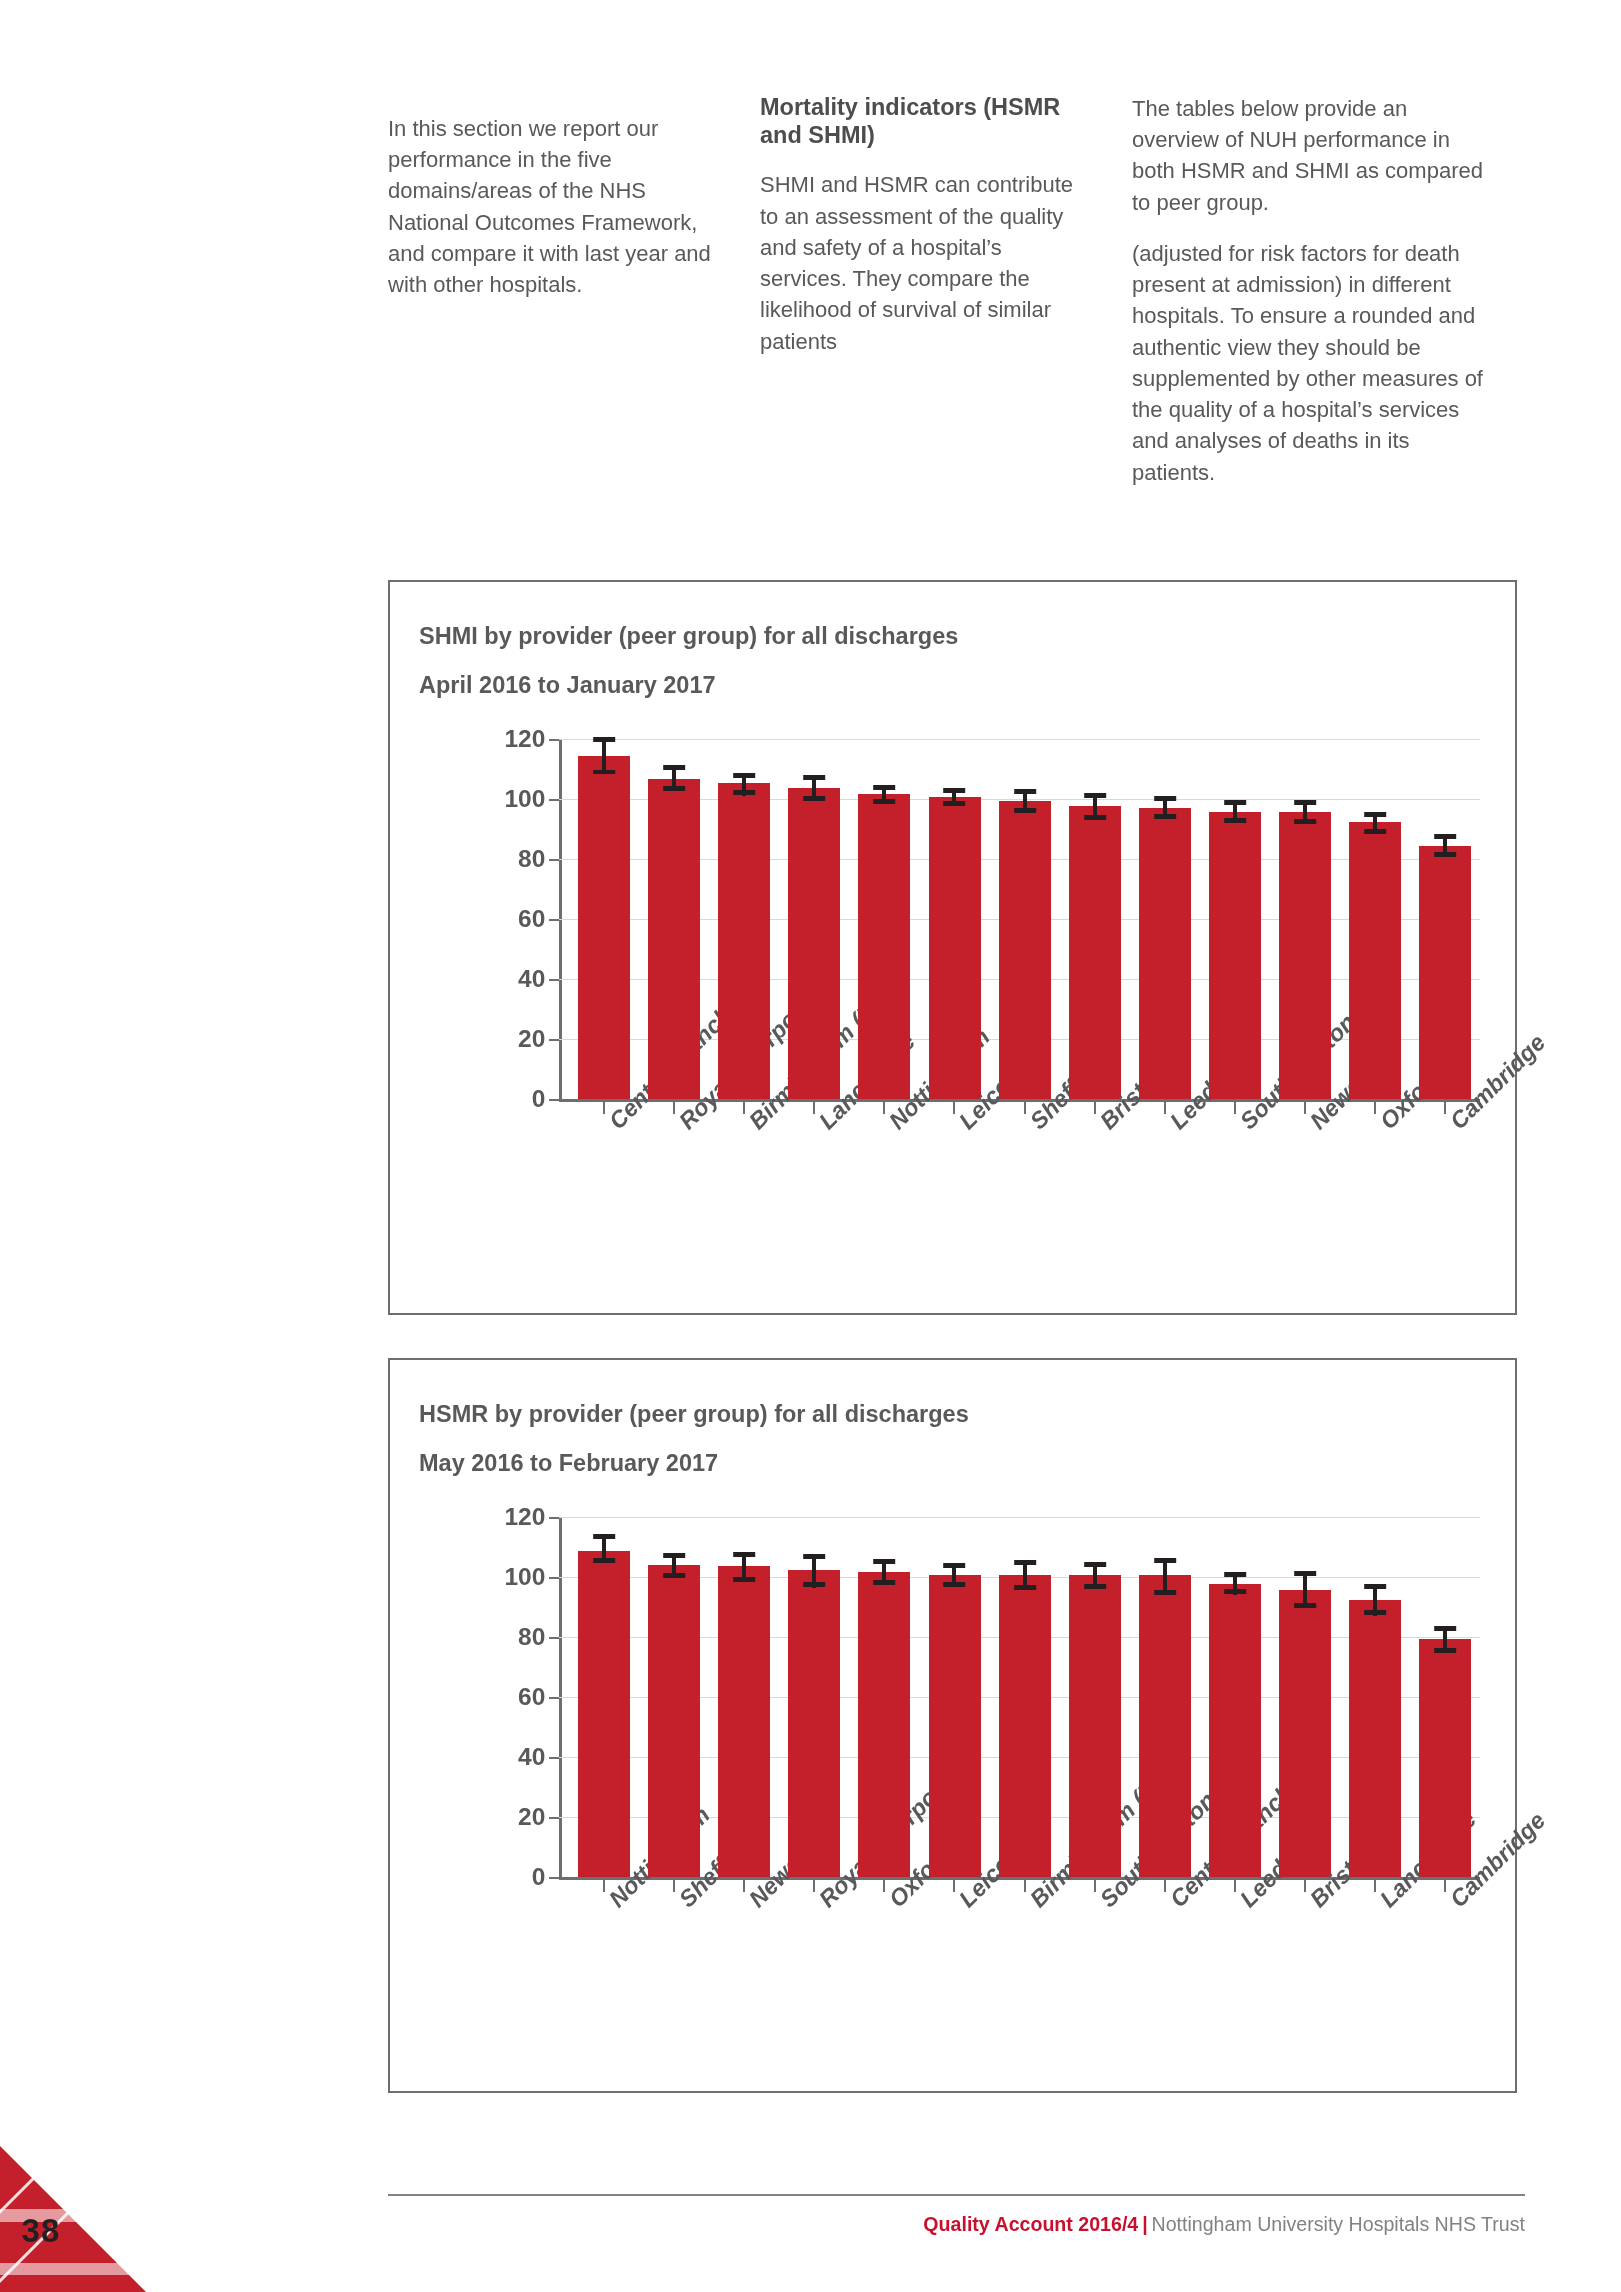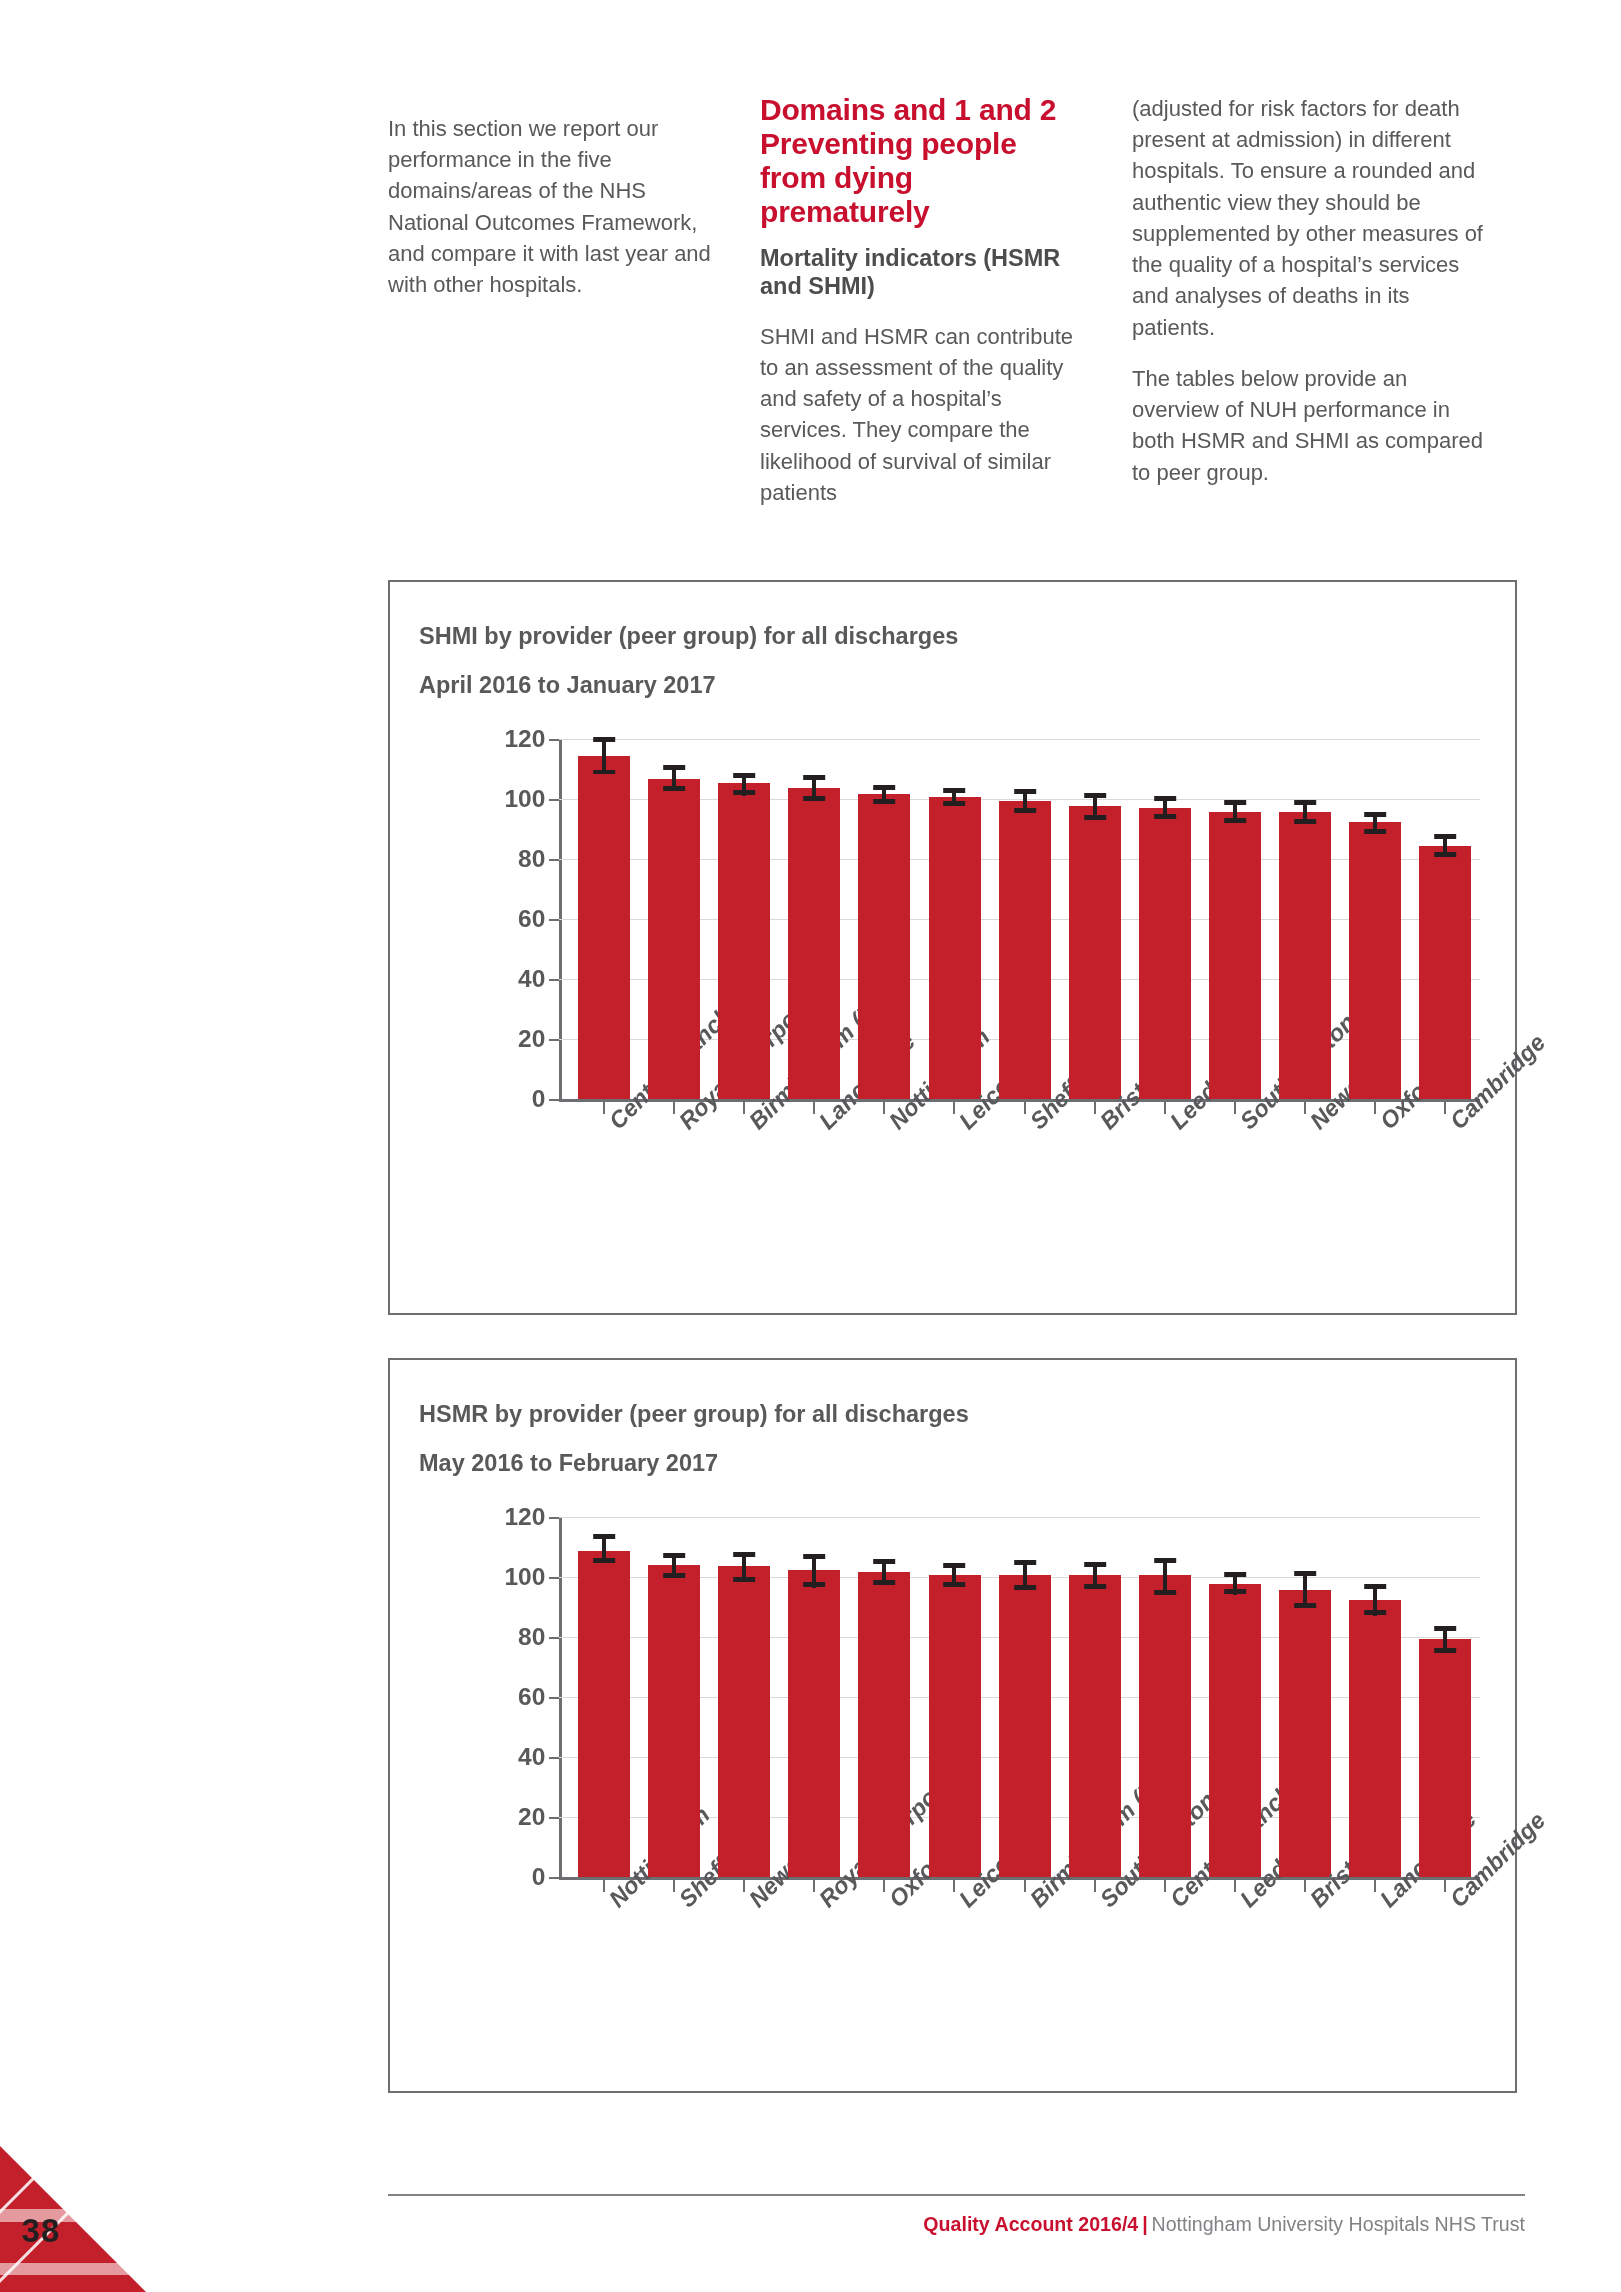--- a/index.html
+++ b/index.html
@@ -221,28 +221,27 @@
 
 <div class="page">
 
   <div class="columns">
 
     <div class="col">
       <p class="body-text">In this section we report our performance in the five domains/areas of the NHS National Outcomes Framework, and compare it with last year and with other hospitals.</p>
     </div>
 
     <div class="col">
-      <h1 class="red-head">Domains and 1 and 2 Preventing people from dying prematurely</h1>
       <h2 class="sub-head">Mortality indicators (HSMR and SHMI)</h2>
       <p class="body-text">SHMI and HSMR can contribute to an assessment of the quality and safety of a hospital’s services. They compare the likelihood of survival of similar patients</p>
     </div>
 
     <div class="col right">
+      <p class="body-text">The tables below provide an overview of NUH performance in both HSMR and SHMI as compared to peer group.</p>
       <p class="body-text">(adjusted for risk factors for death present at admission) in different hospitals. To ensure a rounded and authentic view they should be supplemented by other measures of the quality of a hospital’s services and analyses of deaths in its patients.</p>
-      <p class="body-text">The tables below provide an overview of NUH performance in both HSMR and SHMI as compared to peer group.</p>
     </div>
 
   </div>
 
   <div class="chart-panel" id="panel-shmi">
     <div class="chart-title">SHMI by provider (peer group) for all discharges</div>
     <div class="chart-subtitle">April 2016 to January 2017</div>
     <div class="plot" id="plot-shmi">
       <div class="axis-y"></div>
       <div class="axis-x"></div>

